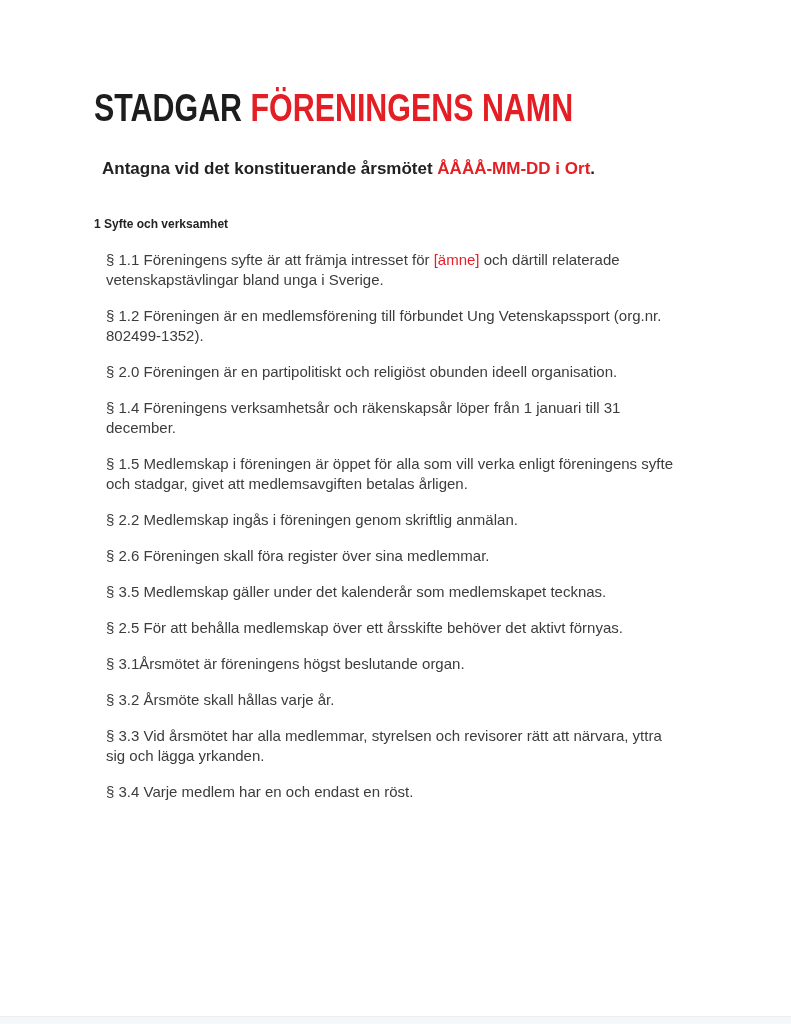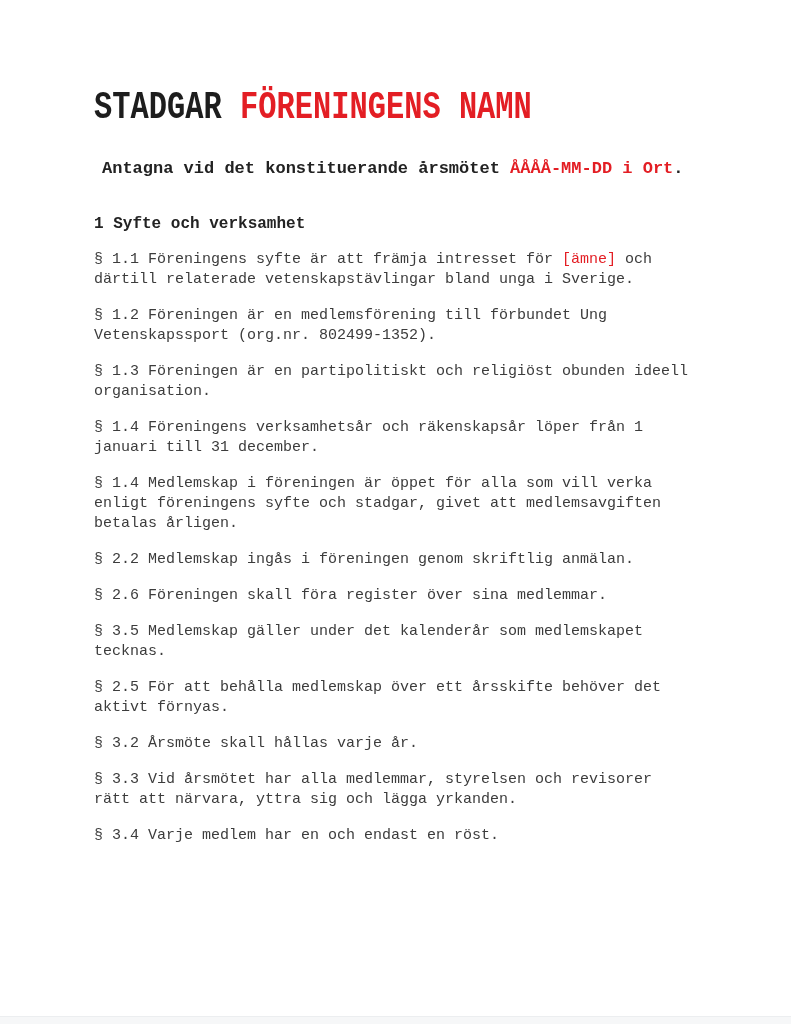--- a/index.html
+++ b/index.html
@@ -6,21 +6,21 @@
     margin: 0;
     padding: 0;
     background: #ffffff;
   }
   .page {
     position: relative;
     width: 791px;
     height: 1024px;
     background: #ffffff;
     overflow: hidden;
-    font-family: Liberation Mono, monospace;
+    font-family: Liberation Sans, sans-serif;
     -webkit-font-smoothing: antialiased;
   }
   .content {
     padding: 86px 96px 0 94px;
   }
   h1.doc-title {
     margin: 0 0 28px 0;
     font-size: 38px;
     line-height: 44px;
     font-weight: bold;
@@ -35,27 +35,27 @@
   }
   .subtitle {
     margin: 8px;
     font-size: 17px;
     line-height: 22px;
     font-weight: bold;
     color: #222222;
   }
   h2.section-heading {
     margin: 34px 0 16px 0;
-    font-size: 16px;
+    font-size: 12px;
     line-height: 20px;
     font-weight: bold;
     color: #232323;
   }
   p.para {
-    margin: 16px 0;
+    margin: 16px 12px;
     font-size: 15px;
     line-height: 20px;
     color: #3c3c3c;
     max-width: 601px;
   }
   .accent {
     color: #e31e24;
   }
   .page-bottom-edge {
     position: absolute;
@@ -73,29 +73,30 @@
 <div class="page">
   <div class="content">
 
     <h1 class="doc-title"><span class="title-inner"><span>STADGAR</span> <span class="accent">FÖRENINGENS NAMN</span></span></h1>
 
     <p class="subtitle"><span>Antagna vid det konstituerande årsmötet </span><span class="accent">ÅÅÅÅ-MM-DD i Ort</span><span>.</span></p>
 
     <h2 class="section-heading">1 Syfte och verksamhet</h2>
     <p class="para"><span>§ 1.1 Föreningens syfte är att främja intresset för </span><span class="accent">[ämne]</span><span> och därtill relaterade vetenskapstävlingar bland unga i Sverige.</span></p>
     <p class="para">§ 1.2 Föreningen är en medlemsförening till förbundet Ung Vetenskapssport (org.nr. 802499-1352).</p>
-    <p class="para">§ 1.3 Föreningen är en partipolitiskt och religiöst obunden ideell organisation.</p>
+    <p class="para">§ 2.0 Föreningen är en partipolitiskt och religiöst obunden ideell organisation.</p>
     <p class="para">§ 1.4 Föreningens verksamhetsår och räkenskapsår löper från 1 januari till 31 december.</p>
 
-    <p class="para">§ 1.4 Medlemskap i föreningen är öppet för alla som vill verka enligt föreningens syfte och stadgar, givet att medlemsavgiften betalas årligen.</p>
+    <p class="para">§ 1.5 Medlemskap i föreningen är öppet för alla som vill verka enligt föreningens syfte och stadgar, givet att medlemsavgiften betalas årligen.</p>
     <p class="para">§ 2.2 Medlemskap ingås i föreningen genom skriftlig anmälan.</p>
     <p class="para">§ 2.6 Föreningen skall föra register över sina medlemmar.</p>
     <p class="para">§ 3.5 Medlemskap gäller under det kalenderår som medlemskapet tecknas.</p>
     <p class="para">§ 2.5 För att behålla medlemskap över ett årsskifte behöver det aktivt förnyas.</p>
 
+    <p class="para">§ 3.1Årsmötet är föreningens högst beslutande organ.</p>
     <p class="para">§ 3.2 Årsmöte skall hållas varje år.</p>
     <p class="para">§ 3.3 Vid årsmötet har alla medlemmar, styrelsen och revisorer rätt att närvara, yttra sig och lägga yrkanden.</p>
     <p class="para">§ 3.4 Varje medlem har en och endast en röst.</p>
 
   </div>
 
   <div class="page-bottom-edge"></div>
 </div>
 
 </body></html>

